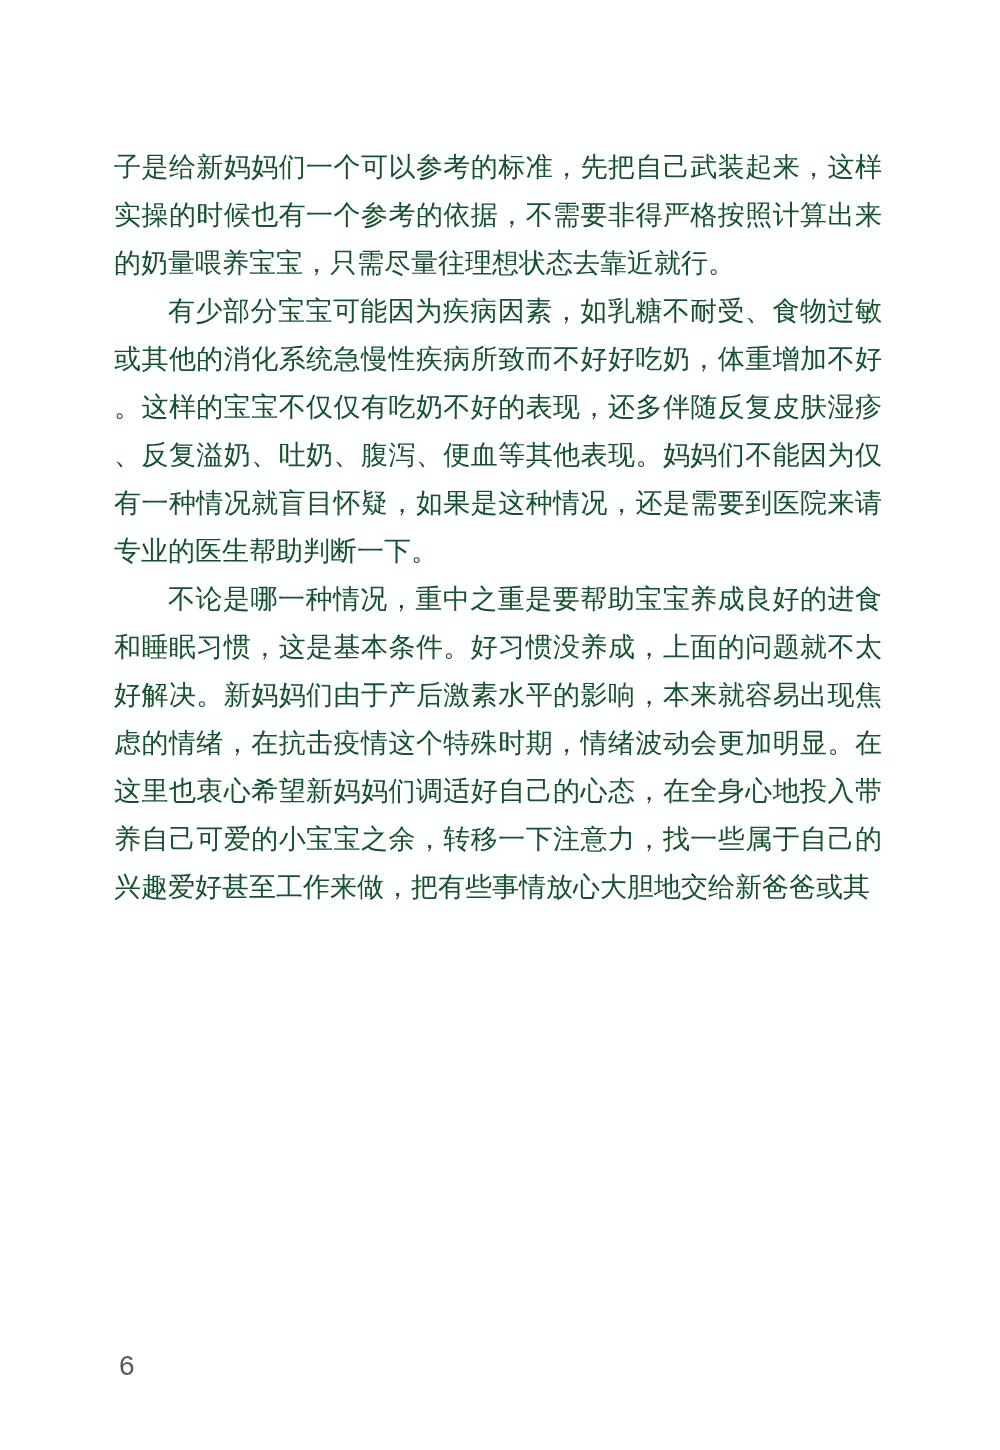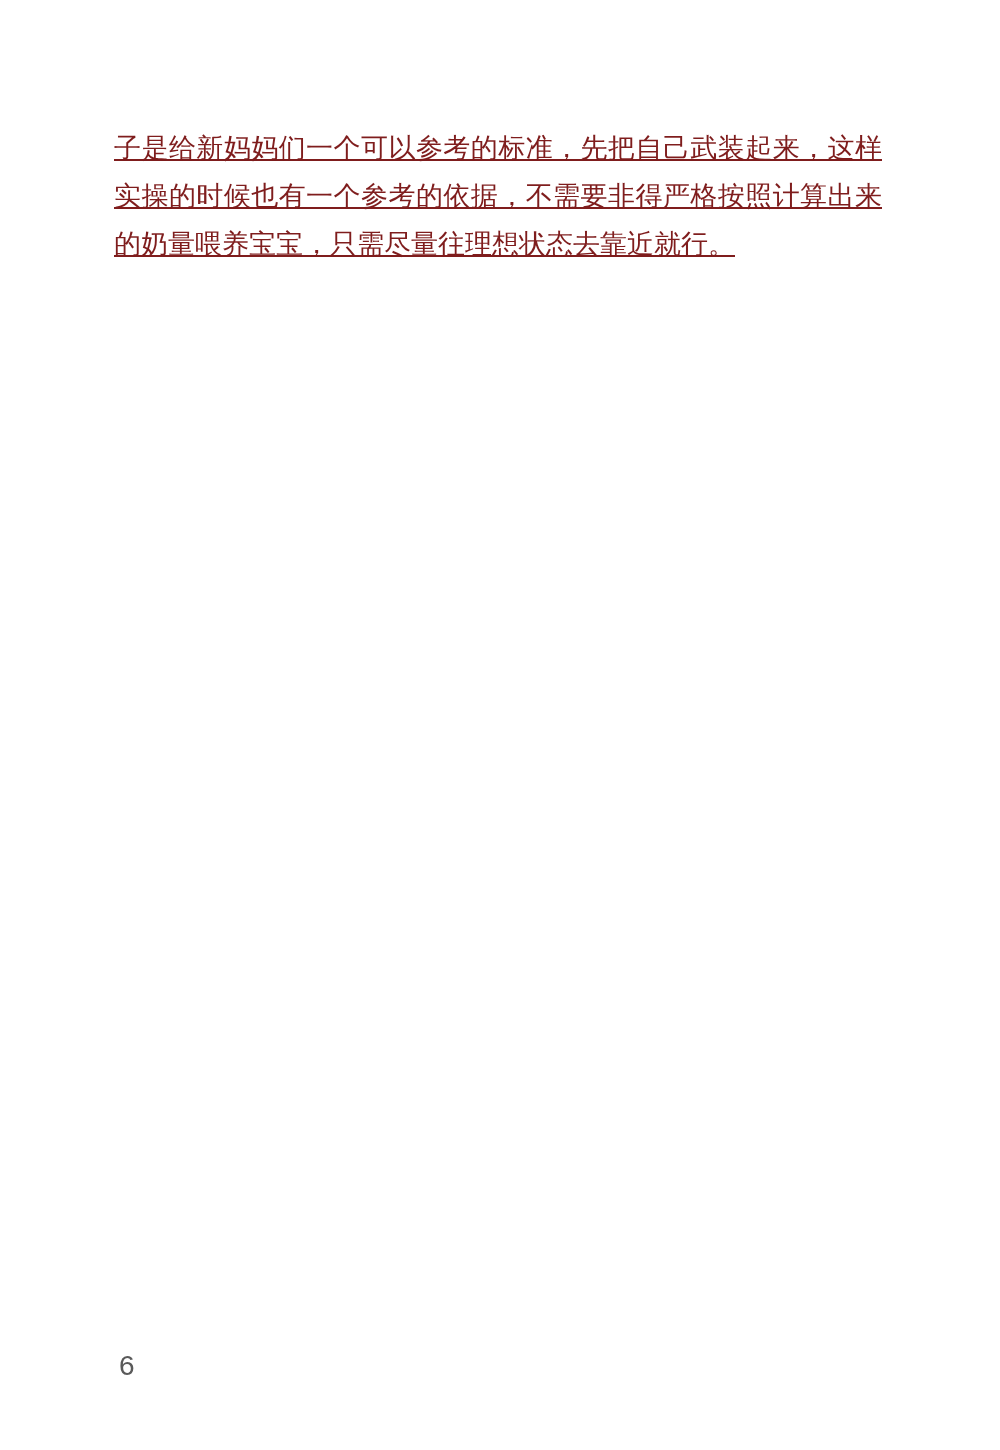--- a/index.html
+++ b/index.html
@@ -11,31 +11,30 @@
   }
   .page {
     position: relative;
     width: 1000px;
     height: 1450px;
     background: #ffffff;
     overflow: hidden;
   }
   .body-text {
     position: absolute;
-    top: 124px;
+    top: 143px;
     left: 114px;
     width: 768px;
-    color: #7f1d1d;
+    color: #14532d;
     font-size: 27px;
     line-height: 48px;
     text-align: justify;
     text-justify: inter-character;
     word-break: break-all;
     line-break: anywhere;
-    text-decoration: underline;
   }
   .body-text p {
     text-indent: 2em;
   }
   .body-text p:first-child {
     text-indent: 0;
   }
   .page-number {
     position: absolute;
     left: 119px;
@@ -45,15 +44,17 @@
     font-size: 28px;
     line-height: 40px;
   }
 </style>
 </head>
 <body>
 
 <div class="page">
   <div class="body-text">
     <p>子是给新妈妈们一个可以参考的标准，先把自己武装起来，这样实操的时候也有一个参考的依据，不需要非得严格按照计算出来的奶量喂养宝宝，只需尽量往理想状态去靠近就行。</p>
+    <p>有少部分宝宝可能因为疾病因素，如乳糖不耐受、食物过敏或其他的消化系统急慢性疾病所致而不好好吃奶，体重增加不好。这样的宝宝不仅仅有吃奶不好的表现，还多伴随反复皮肤湿疹、反复溢奶、吐奶、腹泻、便血等其他表现。妈妈们不能因为仅有一种情况就盲目怀疑，如果是这种情况，还是需要到医院来请专业的医生帮助判断一下。</p>
+    <p>不论是哪一种情况，重中之重是要帮助宝宝养成良好的进食和睡眠习惯，这是基本条件。好习惯没养成，上面的问题就不太好解决。新妈妈们由于产后激素水平的影响，本来就容易出现焦虑的情绪，在抗击疫情这个特殊时期，情绪波动会更加明显。在这里也衷心希望新妈妈们调适好自己的心态，在全身心地投入带养自己可爱的小宝宝之余，转移一下注意力，找一些属于自己的兴趣爱好甚至工作来做，把有些事情放心大胆地交给新爸爸或其</p>
   </div>
   <div class="page-number">6</div>
 </div>
 
 </body></html>

